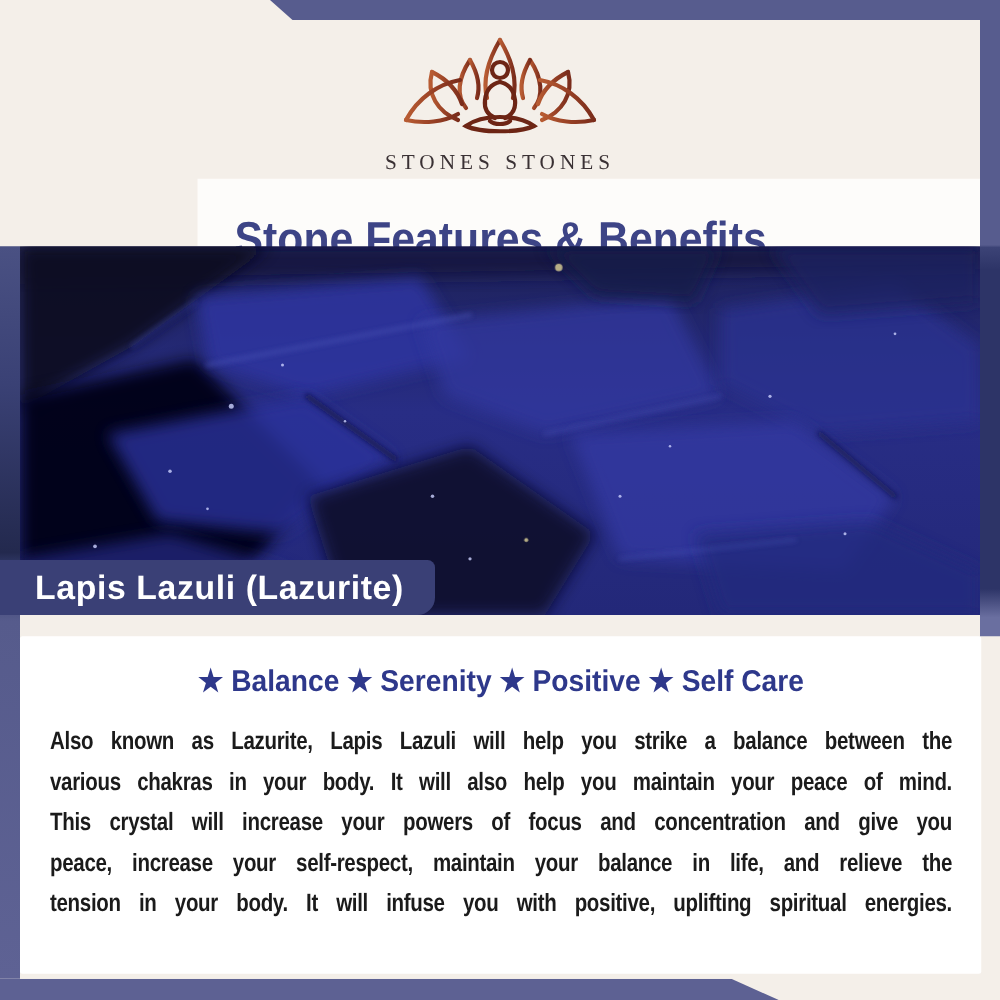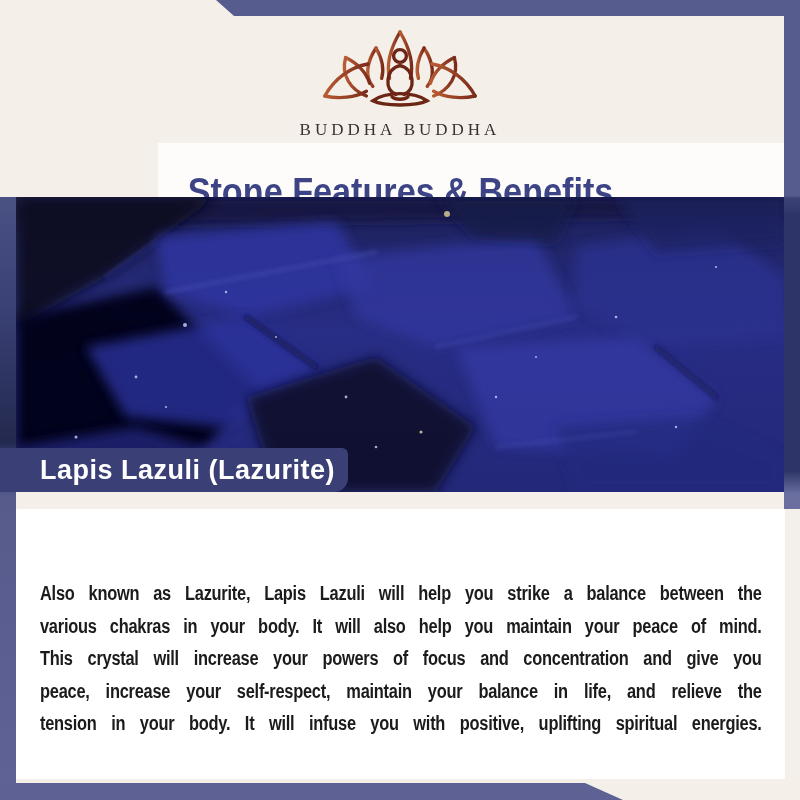--- a/index.html
+++ b/index.html
@@ -29,21 +29,21 @@
   .page-title{position:absolute;left:0;top:151px;width:800px;text-align:center;
               font-size:38px;font-weight:700;color:#3d4486;margin-top:20px;}
   .page-title span{display:inline-block;transform:scaleX(.9);transform-origin:center;}
 
   
   .stone-photo{position:absolute;left:16px;top:197px;width:768px;height:295px;}
 
   
   .stone-label-bar{position:absolute;left:0;top:448px;width:348px;height:44px;background:#3a4076;
                    border-radius:0 6px 14px 0;z-index:3;}
-  .stone-label{line-height:44px;padding-left:40px;color:#ffffff;font-size:27px;font-weight:700;
+  .stone-label{line-height:44px;padding-left:28px;color:#ffffff;font-size:27px;font-weight:700;
                letter-spacing:.5px;}
 
   
   .content-card{position:absolute;left:16px;top:509px;width:769px;height:270px;background:#ffffff;
                 border-radius:2px;z-index:2;}
   .benefits-line{position:absolute;left:0;top:22px;width:769px;text-align:center;
                  font-size:24px;font-weight:700;color:#2e388b;}
   .benefits-line span{display:inline-block;transform:scaleX(.94);transform-origin:center;}
   .description{position:absolute;left:24px;top:68px;width:880px;transform:scaleX(.82);
                transform-origin:left top;font-size:20px;font-weight:700;color:#1b1b1b;
@@ -86,21 +86,21 @@
           <path d="M204 86 C186 90 166 88 152 80"></path>
       </g>
       <g stroke="#6d2515" fill="none" stroke-width="4.2" stroke-linecap="round">
         <circle cx="110" cy="36" r="8"></circle>
         <path d="M110 48 C101 50 96 57 95 66 C94 75 98 81 105 84"></path>
         <path d="M110 48 C119 50 124 57 125 66 C126 75 122 81 115 84"></path>
         <path d="M76 92 C92 80 128 80 144 92 C130 99 90 99 76 92 Z"></path>
         <path d="M100 87 C104 91 116 91 120 87"></path>
       </g>
     </svg>
-    <div class="brand-name">BUDDHA BUDDHA</div>
+    <div class="brand-name">STONES STONES</div>
   </div>
 
   <div class="heading-band"></div>
   <div class="page-title">
     <span>Stone Features &amp; Benefits</span>
   </div>
 
   <svg class="stone-photo" viewBox="0 0 768 295" preserveAspectRatio="none">
     <defs>
       <linearGradient id="gBase" x1="0" y1="0" x2="0" y2="1">
@@ -159,20 +159,23 @@
       <circle cx="431" cy="17" r="3"></circle>
         <circle cx="405" cy="235" r="1.6"></circle>
     </g>
   </svg>
 
   <div class="stone-label-bar">
     <div class="stone-label">Lapis Lazuli (Lazurite)</div>
   </div>
 
   <div class="content-card">
+    <div class="benefits-line">
+      <span>★ Balance ★ Serenity ★ Positive ★ Self Care</span>
+    </div>
     <div class="description">
       <span class="line">Also known as Lazurite, Lapis Lazuli will help you strike a balance between the</span>
       <span class="line">various chakras in your body. It will also help you maintain your peace of mind.</span>
       <span class="line">This crystal will increase your powers of focus and concentration and give you</span>
       <span class="line">peace, increase your self-respect, maintain your balance in life, and relieve the</span>
       <span class="line">tension in your body. It will infuse you with positive, uplifting spiritual energies.</span>
     </div>
   </div>
 
 </div>

